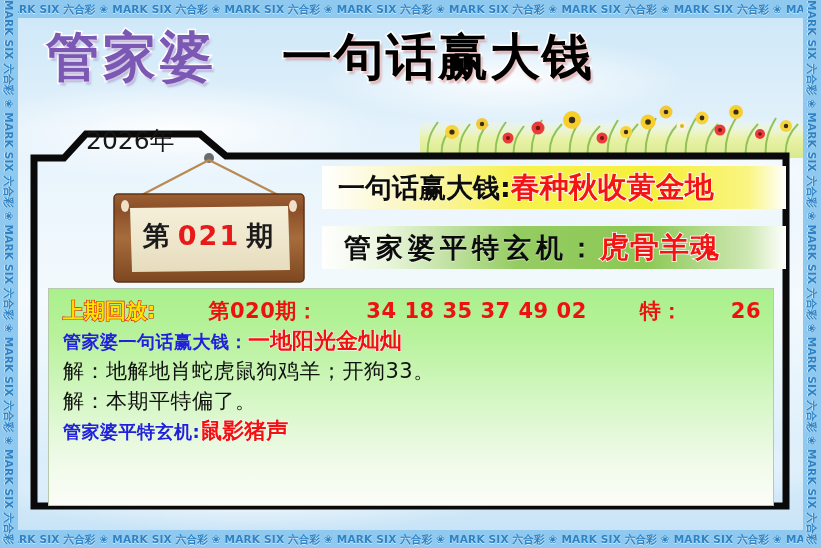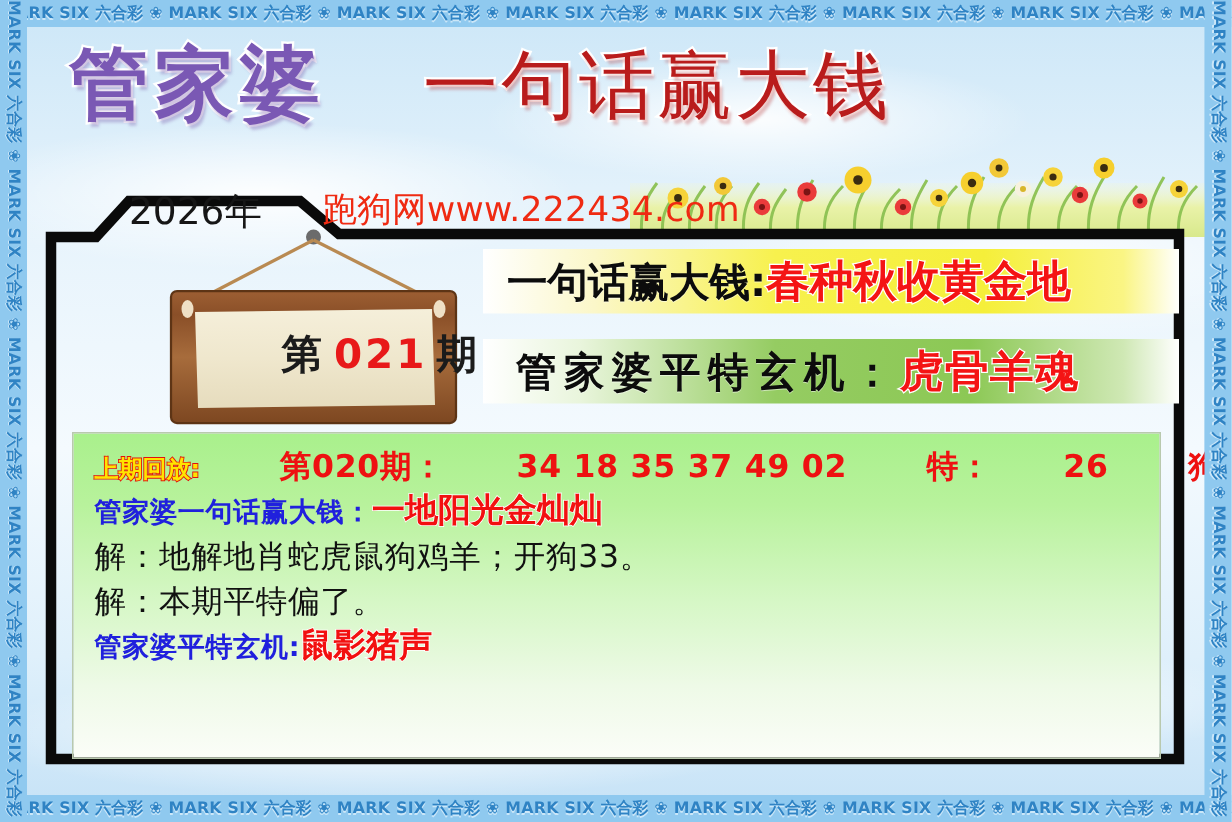--- a/index.html
+++ b/index.html
@@ -47,22 +47,22 @@
     color:#7a58b4;
     font-family:"DejaVu Sans","Liberation Sans",sans-serif;
     letter-spacing:4px;
     -webkit-text-stroke:3px #ffffff;
     paint-order:stroke fill;
     text-shadow:2px 3px 2px rgba(120,90,170,.35);
     z-index:12;
   }
   .brand2{
     position:absolute;left:282px;top:32px;
-    font-size:50px;font-weight:normal;line-height:1;
-    color:#b91c1c;
+    font-size:50px;font-weight:bold;line-height:1;
+    color:#000000;
     letter-spacing:2px;
     -webkit-text-stroke:3px #ffffff;
     paint-order:stroke fill;
     text-shadow:2px 3px 2px rgba(180,40,40,.3);
     z-index:12;
   }
 
   
   .flowers{position:absolute;left:420px;top:82px;width:390px;height:76px;z-index:8;}
 
@@ -82,21 +82,21 @@
   .site{
     position:absolute;left:215px;top:124px;
     font-size:23px;color:#ef2a12;font-weight:normal;
     letter-spacing:.2px;z-index:14;
   }
 
   
   .sign{position:absolute;left:98px;top:150px;width:222px;height:140px;z-index:16;}
   .signtxt{
     position:absolute;left:98px;top:218px;width:222px;
-    text-align:right;font-size:27px;font-weight:bold;
+    text-align:center;font-size:27px;font-weight:bold;
     color:#1b1b1b;letter-spacing:2px;z-index:18;
     font-family:"DejaVu Serif","Liberation Serif",serif;
   }
   .signtxt .num{color:#e81919;font-family:"DejaVu Sans","Liberation Sans",sans-serif;padding:0 6px;}
 
   
   .banner{
     position:absolute;left:322px;width:464px;height:43px;
     z-index:15;display:flex;align-items:center;
     box-sizing:border-box;
@@ -127,21 +127,21 @@
   .panel{
     position:absolute;left:48px;top:288px;width:726px;height:218px;
     background:linear-gradient(180deg,#a9f08c 0%,#b8f29c 22%,#d6f7c6 52%,#eefae7 78%,#fbfdf8 100%);
     border:1px solid #b9c9ae;
     box-sizing:border-box;z-index:14;
     padding:8px 0 0 14px;
   }
   .row{white-space:nowrap;line-height:1.0;margin-bottom:6px;}
   .r1{margin-top:4px;}
   .hl{
-    font-size:16px;font-weight:bold;color:#ffe400;
+    font-size:21px;font-weight:bold;color:#ffe400;
     -webkit-text-stroke:1.2px #e21010;paint-order:stroke fill;
     letter-spacing:0px;
     margin-top:24px;
   }
   .red{font-size:21px;font-weight:bold;color:#ee1111;letter-spacing:.5px;margin-left:48px;}
   .blue{font-size:18px;font-weight:bold;color:#2020dd;letter-spacing:.5px;}
   .redb{
     font-size:22px;font-weight:bold;color:#f21010;
     -webkit-text-stroke:1px #ffffff;paint-order:stroke fill;
   }
@@ -256,21 +256,20 @@
   <div class="brand">管家婆</div>
   <div class="brand2">一句话赢大钱</div>
 
   <div class="frame">
     <svg width="760" height="382" viewBox="0 0 760 382">
       <path d="M34 30 L56 6 L170 6 L196 28 L756 28 L756 378 L4 378 L4 30 Z" fill="none" stroke="#0a0a0a" stroke-width="7" stroke-linejoin="miter"></path>
     </svg>
   </div>
 
   <div class="year">2026年</div>
-  <div class="site">跑狗网www.222434.com</div>
 
   <div class="sign">
     <svg width="222" height="140" viewBox="0 0 222 140">
       <defs>
         <linearGradient id="wood" x1="0" y1="0" x2="0" y2="1">
           <stop offset="0%" stop-color="#9d5f33"></stop>
           <stop offset="18%" stop-color="#8a4f28"></stop>
           <stop offset="50%" stop-color="#a76c3c"></stop>
           <stop offset="100%" stop-color="#7d4721"></stop>
         </linearGradient>

